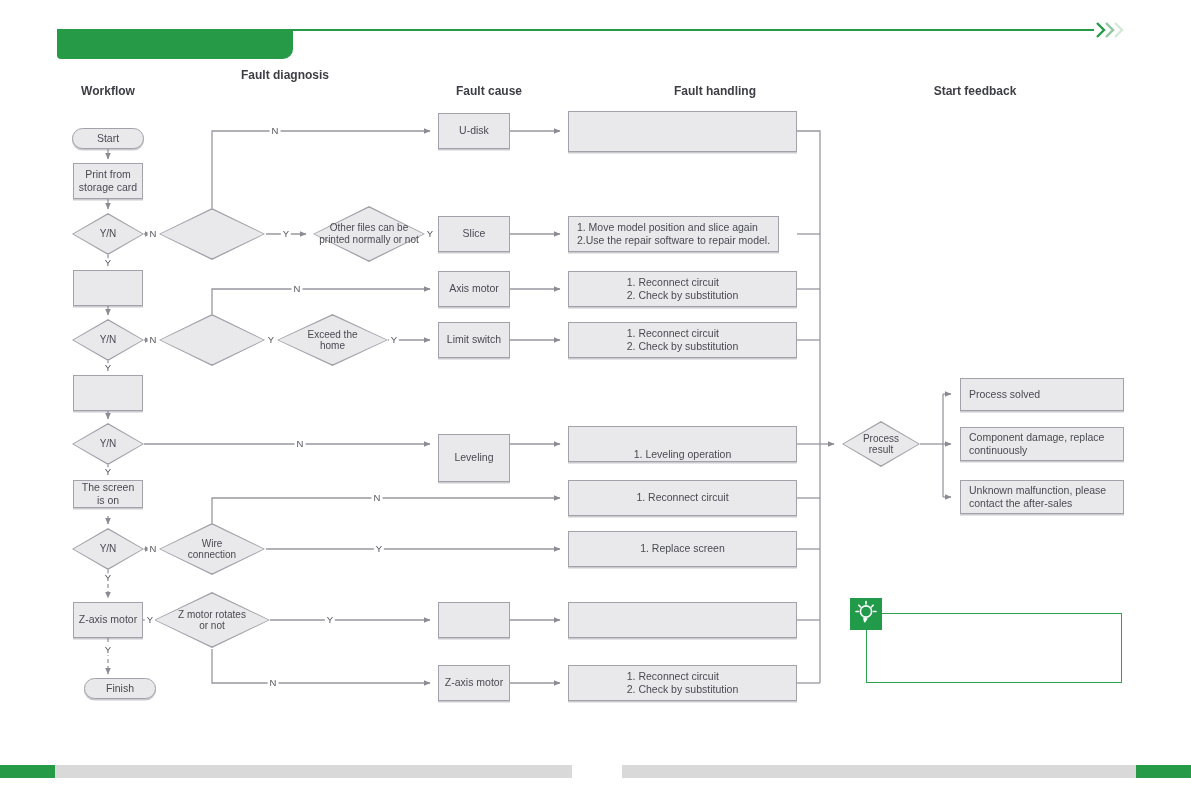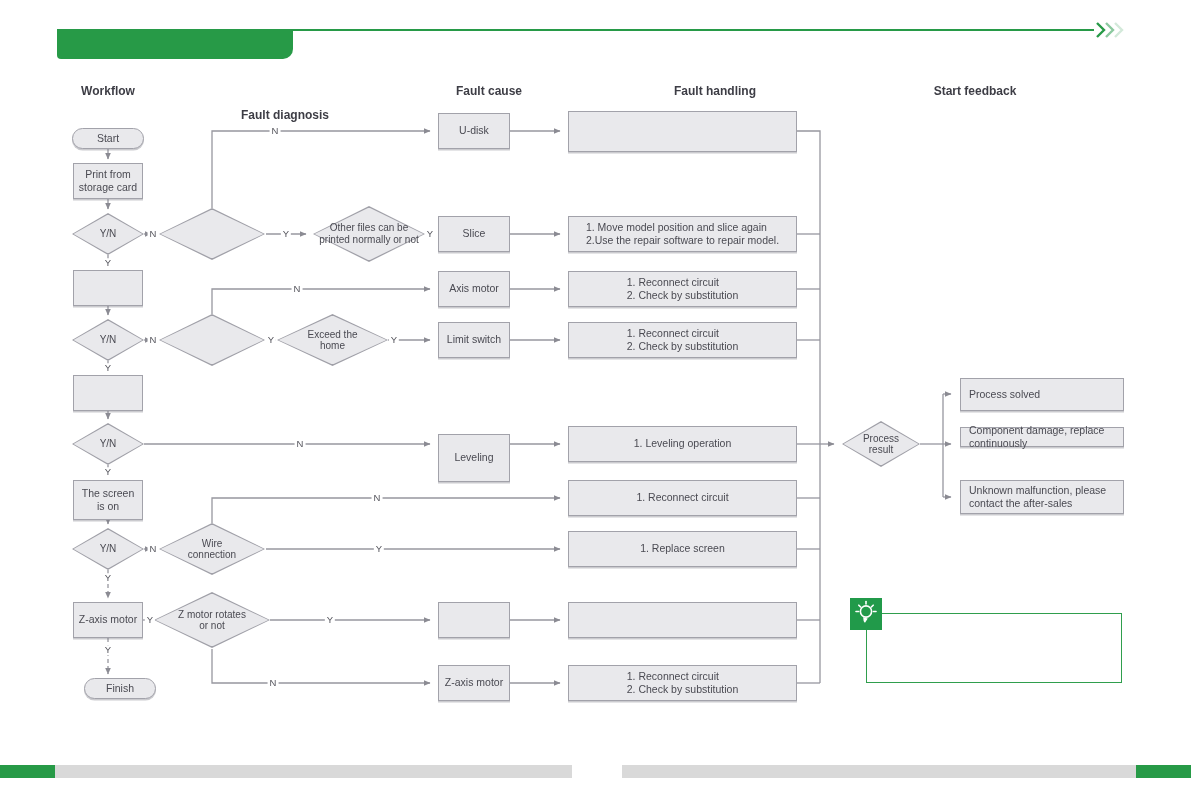--- a/index.html
+++ b/index.html
@@ -107,21 +107,21 @@
     <g fill="none" stroke-width="2.4">
       <path d="M1097,23 L1104,30 L1097,37" stroke="#279a47"></path>
       <path d="M1106,23 L1113,30 L1106,37" stroke="#8cc9a0"></path>
       <path d="M1115,23 L1122,30 L1115,37" stroke="#d3e9da"></path>
     </g>
   </svg>
 
   <div class="tab"></div>
 
   <div class="colhead" style="left:108px; top:84px;text-align:center;">Workflow</div>
-  <div class="colhead" style="left:285px; top:68px;margin-top:40px;">Fault diagnosis</div>
+  <div class="colhead" style="left:285px; top:68px;">Fault diagnosis</div>
   <div class="colhead" style="left:477px; top:84px;margin-left:12px;">Fault cause</div>
   <div class="colhead" style="left:682px; top:84px;margin-left:33px;">Fault handling</div>
   <div class="colhead" style="left:975px; top:84px;">Start feedback</div>
 
   <div class="node pill" style="left:72px; top:128px; width:72px; height:21px;">Start</div>
   <div class="node" style="left:73px; top:163px; width:70px; height:36px;">Print from
 storage card</div>
   <div class="diamond" style="left:72px; top:213px; width:72px; height:42px;">
     <div class="shape"></div>
       <div class="fill"></div>
@@ -132,21 +132,21 @@
     <div class="shape"></div>
       <div class="fill"></div>
     <div class="dlabel">Y/N</div>
   </div>
   <div class="node" style="left:73px; top:375px; width:70px; height:36px;"></div>
   <div class="diamond" style="left:72px; top:423px; width:72px; height:42px;">
     <div class="shape"></div>
       <div class="fill"></div>
     <div class="dlabel">Y/N</div>
   </div>
-  <div class="node" style="left:73px; top:480px; width:70px; height:40px;">The screen
+  <div class="node" style="left:73px; top:480px; width:70px; height:28px;">The screen
 is on</div>
   <div class="diamond" style="left:72px; top:528px; width:72px; height:42px;">
     <div class="shape"></div>
       <div class="fill"></div>
     <div class="dlabel">Y/N</div>
   </div>
   <div class="node" style="left:73px; top:602px; width:70px; height:36px;">Z-axis motor</div>
   <div class="node pill" style="left:84px; top:678px; width:72px; height:21px;">Finish</div>
 
   <div class="diamond" style="left:159px; top:208px; width:106px; height:52px;">
@@ -186,41 +186,41 @@
 
   <div class="node" style="left:438px; top:113px; width:72px; height:36px;">U-disk</div>
   <div class="node" style="left:438px; top:216px; width:72px; height:36px;">Slice</div>
   <div class="node" style="left:438px; top:271px; width:72px; height:36px;">Axis motor</div>
   <div class="node" style="left:438px; top:322px; width:72px; height:36px;">Limit switch</div>
   <div class="node" style="left:438px; top:434px; width:72px; height:48px;">Leveling</div>
   <div class="node" style="left:438px; top:602px; width:72px; height:36px;"></div>
   <div class="node" style="left:438px; top:665px; width:72px; height:36px;">Z-axis motor</div>
 
   <div class="node hrow" style="left:568px; top:111px; width:229px; height:41px;"><span></span></div>
-  <div class="node hrow" style="left:568px; top:216px; width:229px; height:36px;"><span>1. Move model position and slice again
+  <div class="node hrow" style="left:568px; top:216px; width:211px; height:36px;"><span>1. Move model position and slice again
 2.Use the repair software to repair model.</span></div>
   <div class="node hrow" style="left:568px; top:271px; width:229px; height:36px;"><span>1. Reconnect circuit
 2. Check by substitution</span></div>
   <div class="node hrow" style="left:568px; top:322px; width:229px; height:36px;"><span>1. Reconnect circuit
 2. Check by substitution</span></div>
-  <div class="node hrow" style="left:568px; top:426px; width:229px; height:36px;"><span>1. Leveling operation</span></div>
+  <div class="node hrow" style="left:568px; top:426px; width:229px; height:36px;align-items:flex-end;"><span>1. Leveling operation</span></div>
   <div class="node hrow" style="left:568px; top:480px; width:229px; height:36px;"><span>1. Reconnect circuit</span></div>
   <div class="node hrow" style="left:568px; top:531px; width:229px; height:36px;"><span>1. Replace screen</span></div>
   <div class="node hrow" style="left:568px; top:602px; width:229px; height:36px;"><span></span></div>
   <div class="node hrow" style="left:568px; top:665px; width:229px; height:36px;"><span>1. Reconnect circuit
 2. Check by substitution</span></div>
 
   <div class="diamond" style="left:842px; top:421px; width:78px; height:46px;">
     <div class="shape"></div>
       <div class="fill"></div>
     <div class="dlabel">Process
 result</div>
   </div>
   <div class="node fbox" style="left:960px; top:378px; width:164px; height:33px;"><span>Process solved</span></div>
-  <div class="node fbox" style="left:960px; top:427px; width:164px; height:20px;"><span>Component damage, replace
+  <div class="node fbox" style="left:960px; top:427px; width:164px; height:34px;"><span>Component damage, replace
 continuously</span></div>
   <div class="node fbox" style="left:960px; top:480px; width:164px; height:34px;"><span>Unknown malfunction, please
 contact the after-sales</span></div>
 
   <span class="elabel" style="left:108px; top:263px;">Y</span>
   <span class="elabel" style="left:108px; top:368px;">Y</span>
   <span class="elabel" style="left:108px; top:472px;">Y</span>
   <span class="elabel" style="left:108px; top:578px;">Y</span>
   <span class="elabel" style="left:108px; top:650px;">Y</span>
   <span class="elabel" style="left:286px; top:234px;">Y</span>

